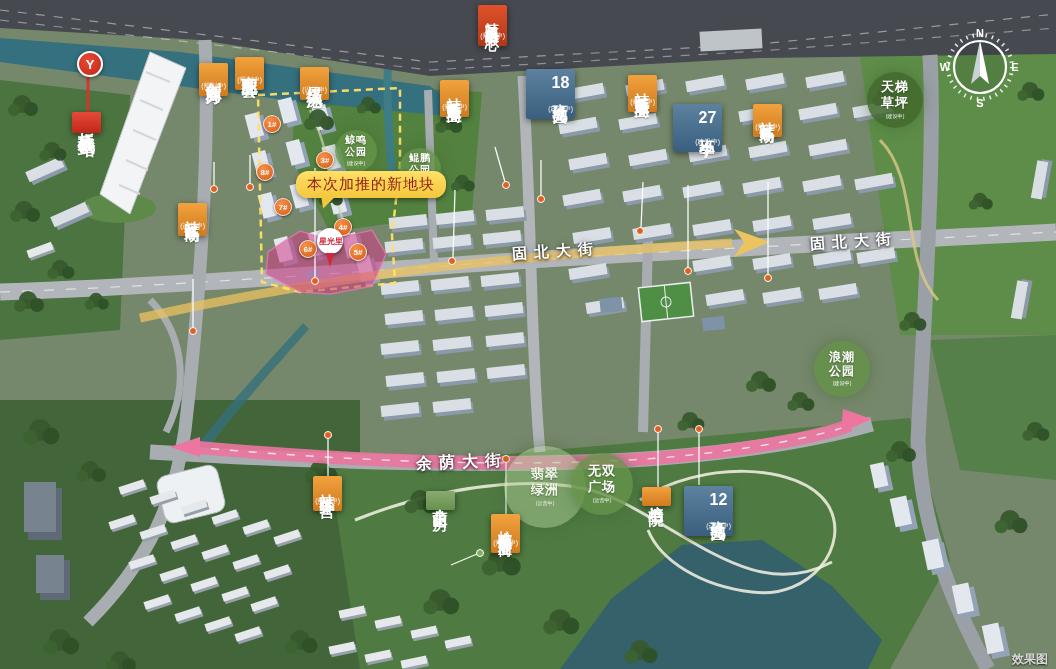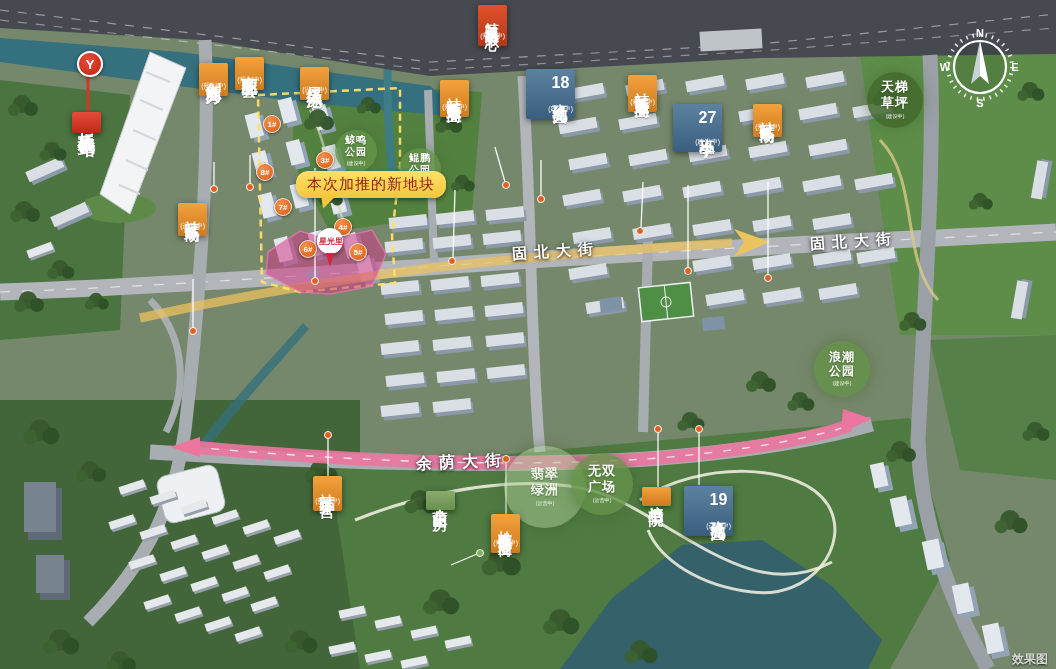--- a/index.html
+++ b/index.html
@@ -410,21 +410,21 @@
     <span class="bchars">余荫山房</span>
     </div>
   <div class="banner orange" style="left:491px;top:514px;--fs:14px">
     <span class="bchars">岭南风情商业街</span>
       <span class="bstat">(规划中)</span>
     </div>
   <div class="banner orange" style="left:642px;top:487px;--fs:15px">
     <span class="bchars">培兰书院</span>
     </div>
   <div class="banner blue" style="left:684px;top:486px;--fs:15px">
-    <span class="bnum">19</span>
+    <span class="bnum">12</span>
       <span class="bchars">班幼儿园</span>
       <span class="bstat">(运营中)</span>
     </div>
 
   <div class="park" style="left:335px;top:130px;width:42px;height:42px;--pfs:10px">
     <span class="pl"><span>鲸鸣</span><br><span>公园</span></span>
       <span class="ps">(建设中)</span>
     </div>
   <div class="park" style="left:399px;top:148px;width:42px;height:42px;--pfs:10px">
     <span class="pl"><span>鲲鹏</span><br><span>公园</span></span>

